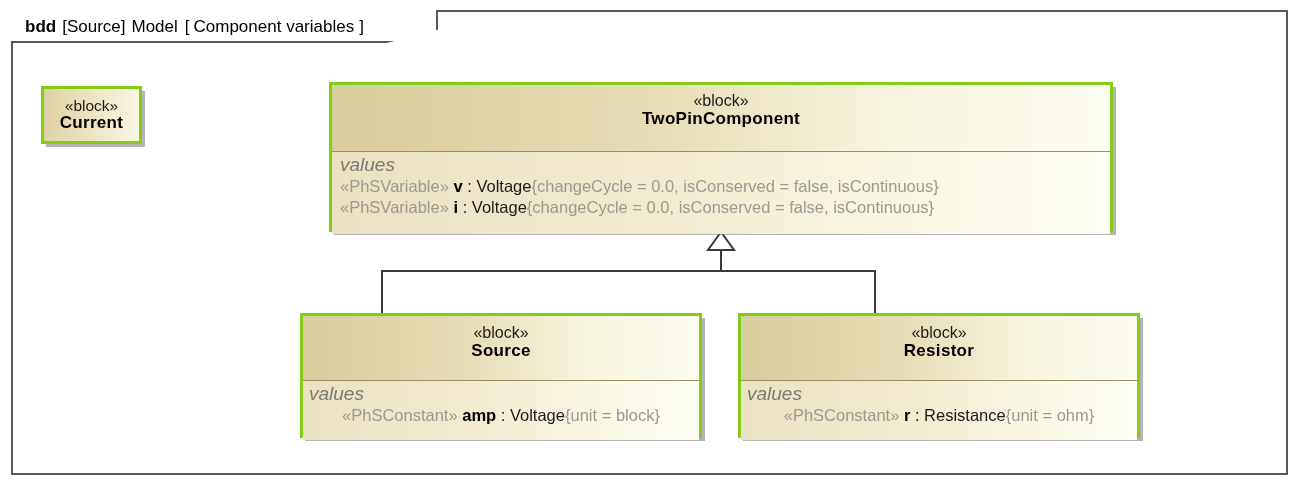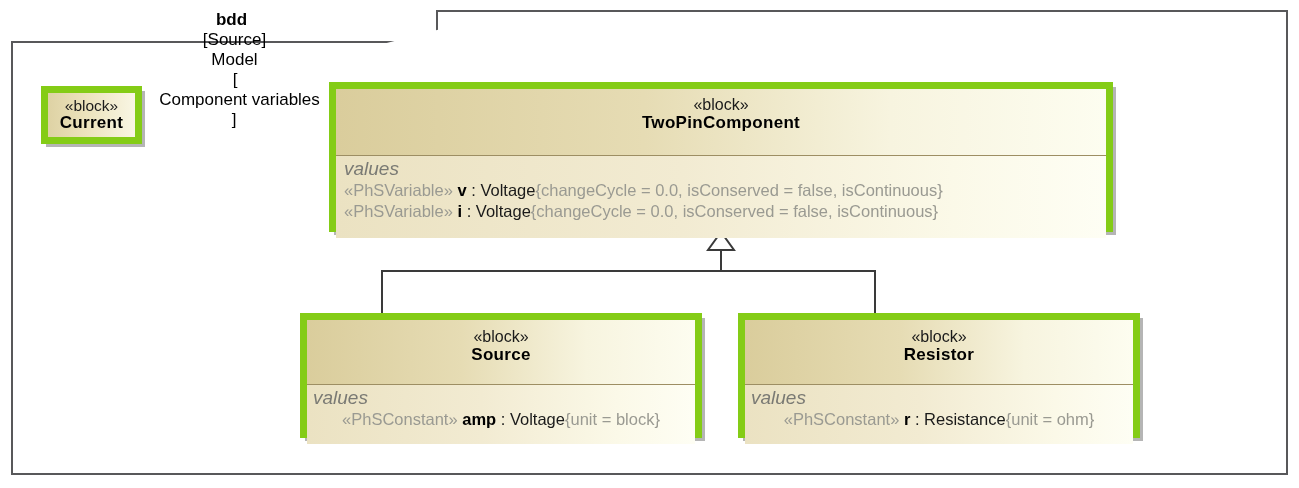--- a/index.html
+++ b/index.html
@@ -49,33 +49,32 @@
     width: 427px;
     height: 33px;
     display: flex;
     align-items: center;
     padding-left: 14px;
     box-sizing: border-box;
     white-space: nowrap;
     font-size: 17px;
     color: #000;
     letter-spacing: 0px;
-    flex-direction: column;
   }
   .hdr-kind { font-weight: bold; }
   .hdr-seg { margin-left: 6px; }
   .hdr-bracket-open { margin-left: 7px; }
-  .hdr-diagname { margin-left: 16px; }
+  .hdr-diagname { margin-left: 4px; }
   .hdr-bracket-close { margin-left: 5px; }
 
   
   .block {
     position: absolute;
     box-sizing: border-box;
-    border: 7px solid #84cc16;
+    border: 3px solid #84cc16;
     box-shadow: 4px 4px 0 -1px rgba(120,120,120,0.55);
     background: #b91c1c;
   }
   .block-head {
     box-sizing: border-box;
     background: linear-gradient(to right, #dacd9c 0%, #e6dcb4 40%, #f7f4df 72%, #fdfdf0 100%);
     border-bottom: 1px solid #9d8e63;
     text-align: center;
     overflow: hidden;
   }

